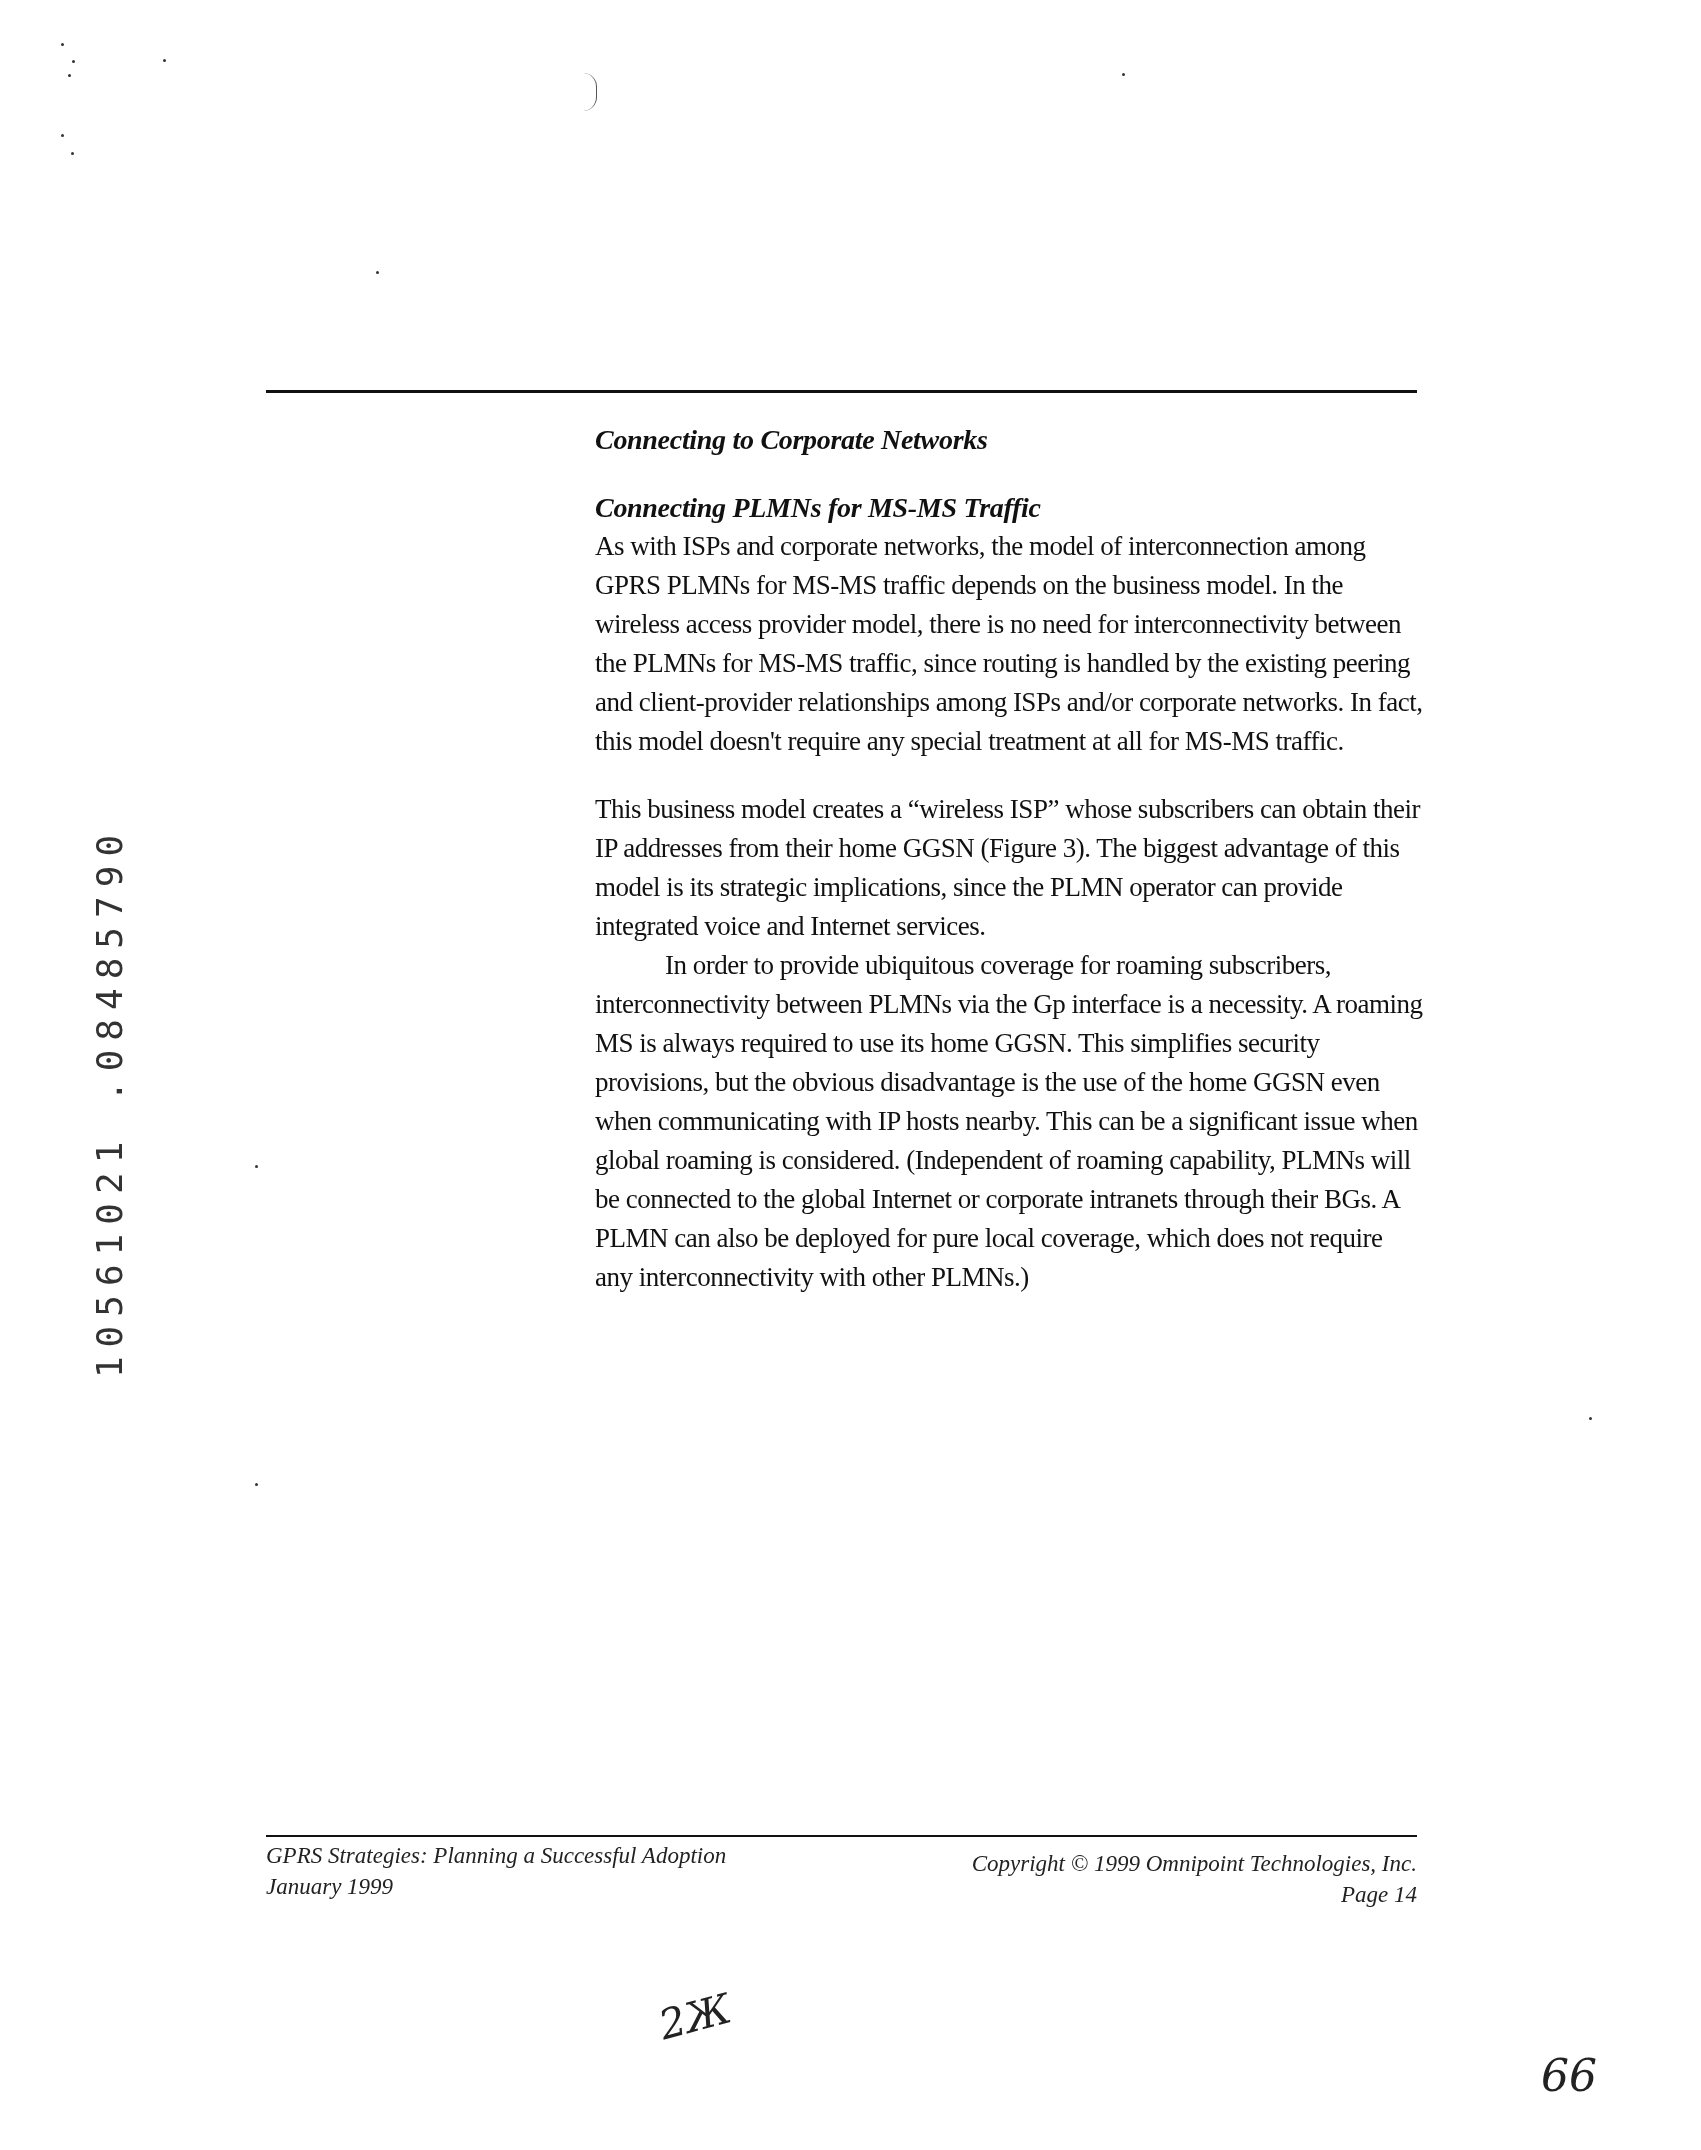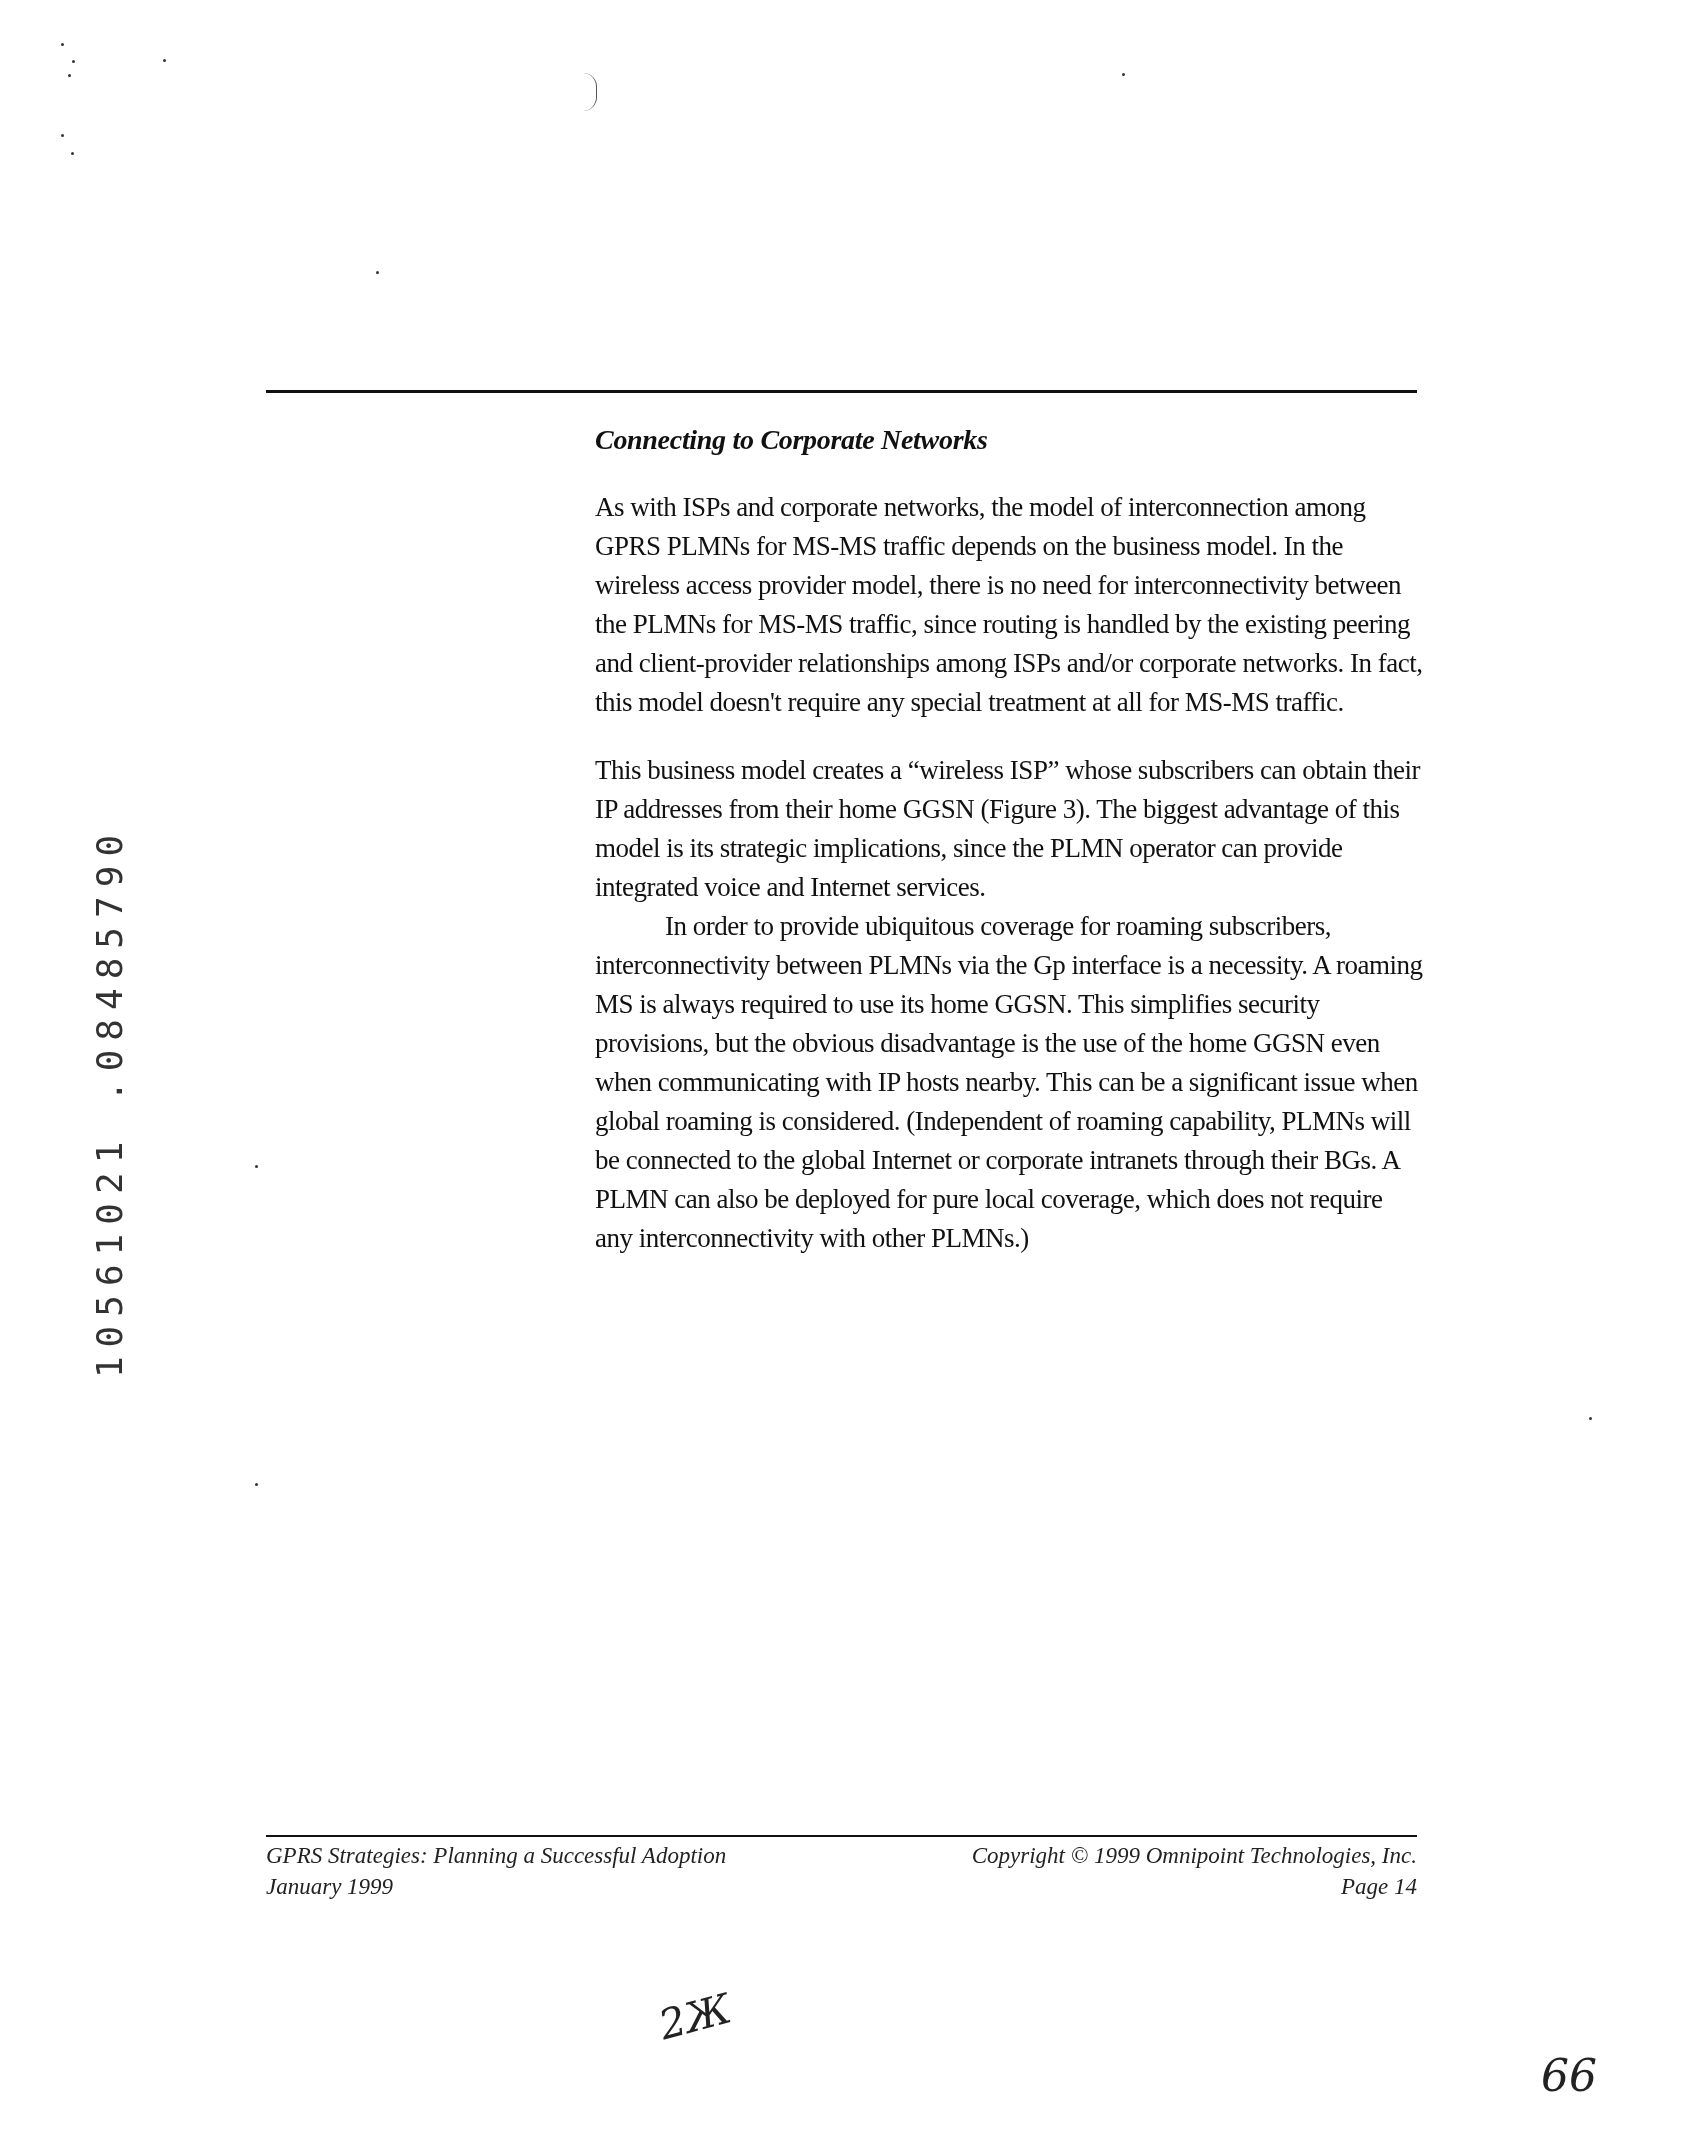--- a/index.html
+++ b/index.html
@@ -10,21 +10,21 @@
   .top-rule { left: 266px; top: 390px; width: 1151px; height: 2.5px; }
   .foot-rule { left: 266px; top: 1835px; width: 1151px; height: 1.9px; }
   .content { position: absolute; left: 595px; top: 420px; width: 828px; }
   .subhead { font-style: italic; font-weight: bold; font-size: 28px; line-height: 39px; margin: 0; letter-spacing: -0.3px; }
   .para { font-size: 27px; line-height: 39px; margin: 0; letter-spacing: -0.5px; }
   .section { margin-bottom: 29px; }
   .model-head { font-weight: bold; font-size: 25.5px; line-height: 39px; margin: 0 0 3.8px 0; padding-left: 70px; letter-spacing: -0.2px; }
   .indent { text-indent: 70px; }
   .footer { position: absolute; left: 266px; top: 1840px; width: 1151px; font-style: italic; font-size: 23px; line-height: 31px; color: #222; }
   .footer .left { position: absolute; left: 0; top: 0; }
-  .footer .right { position: absolute; right: 0; top: 0; text-align: right; }
+  .footer .right { position: absolute; right: 0; top: 8px; text-align: right; }
   .stamp { position: absolute; left: 80px; top: 847px; width: 57px; height: 509px; }
   .stamp span { position: absolute; left: 50%; top: 50%; transform: translate(-50%,-50%) rotate(-90deg);
                 white-space: nowrap; font-family: "DejaVu Sans Mono", monospace; font-size: 36px; letter-spacing: 9px; color: #333; }
   .hand { position: absolute; font-family: "DejaVu Serif", serif; font-style: italic; color: #222; }
   .hand-initials { left: 659px; top: 1993px; font-size: 41px; transform: rotate(-15deg); }
   .hand-number { left: 1541px; top: 2050px; font-size: 44px; }
   .speck { position: absolute; width: 3.2px; height: 3.2px; background: #333; border-radius: 50%; }
   .arc { position: absolute; left: 583px; top: 73px; width: 12.7px; height: 38px; border-right: 1.3px solid #555; border-radius: 0 25.5px 25.5px 0; }
 </style>
 </head>
@@ -50,20 +50,21 @@
   <div class="stamp">
     <span>10561021 .08485790</span>
   </div>
 
   <div class="content">
     <div class="section">
       <p class="subhead">Connecting to Corporate Networks</p>
     </div>
 
     <div class="section">
+      <p class="subhead">Connecting PLMNs for MS-MS Traffic</p>
       <p class="para">As with ISPs and corporate networks, the model of interconnection among GPRS PLMNs for MS-MS traffic depends on the business model. In the wireless access provider model, there is no need for interconnectivity between the PLMNs for MS-MS traffic, since routing is handled by the existing peering and client-provider relationships among ISPs and/or corporate networks. In fact, this model doesn't require any special treatment at all for MS-MS traffic.</p>
     </div>
 
     <div class="section">
       <p class="para">This business model creates a “wireless ISP” whose subscribers can obtain their IP addresses from their home GGSN (Figure 3). The biggest advantage of this model is its strategic implications, since the PLMN operator can provide integrated voice and Internet services.</p>
       <p class="para indent">In order to provide ubiquitous coverage for roaming subscribers, interconnectivity between PLMNs via the Gp interface is a necessity. A roaming MS is always required to use its home GGSN. This simplifies security provisions, but the obvious disadvantage is the use of the home GGSN even when communicating with IP hosts nearby. This can be a significant issue when global roaming is considered. (Independent of roaming capability, PLMNs will be connected to the global Internet or corporate intranets through their BGs. A PLMN can also be deployed for pure local coverage, which does not require any interconnectivity with other PLMNs.)</p>
     </div>
   </div>
 
   <div class="rule foot-rule"></div>

